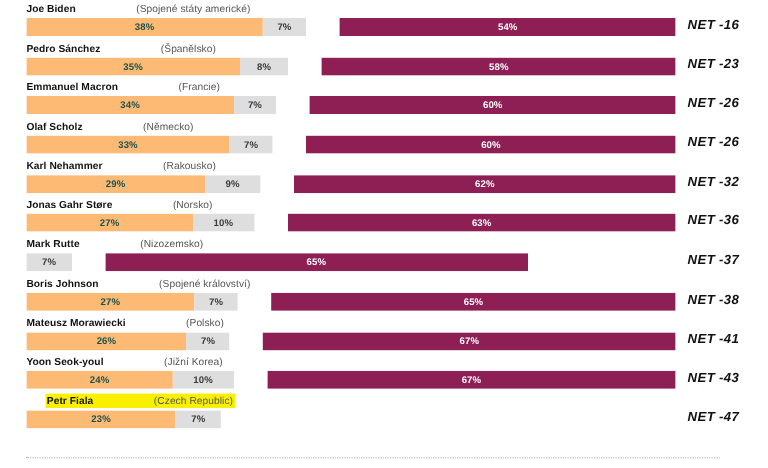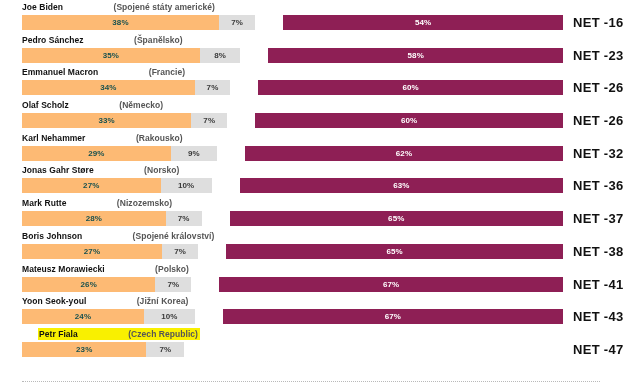--- a/index.html
+++ b/index.html
@@ -42,21 +42,21 @@
     color: #1a1a1a;
     white-space: nowrap;
     height: 11px;
     display: block;
   }
   .row-label .leader {
     font-weight: bold;
     color: #111111;
   }
   .row-label .country {
-    font-weight: bold;
+    font-weight: normal;
     color: #555555;
     padding-left: 48px;
   }
   .row-label.highlighted .hl {
     background: #f9f000;
     padding: 1px 2px 1px 1px;
     margin-left: 16px;
   }
 
   .bar {
@@ -90,25 +90,26 @@
   .seg-disapprove {
     background: #8e1f55;
     color: #ffffff;
     margin-left: 28px;
   }
 
   .net {
     position: absolute;
     left: 573px;
     top: 13px;
-    font-size: 13px;
+    font-size: 11px;
     font-weight: bold;
     color: #111111;
     letter-spacing: 0.3px;
     white-space: nowrap;
+    font-style: italic;
   }
 
   .footer-rule {
     position: absolute;
     left: 22px;
     top: 381px;
     width: 578px;
     height: 0;
     border-top: 1px dotted #b9b9b9;
   }
@@ -168,21 +169,20 @@
         <div class="bar">
           <div class="seg seg-approve" style="width: 27%;">27%</div>
           <div class="seg seg-neutral" style="width: 10%;">10%</div>
           <div class="seg seg-disapprove" style="width: 63%;">63%</div>
         </div>
         <div class="net">NET -36</div>
       </div>
       <div class="row">
         <div class="row-label"><span><span class="leader">Mark Rutte</span> <span class="country">(Nizozemsko)</span></span></div>
         <div class="bar">
-          <div class="seg seg-approve" style="width: 28%;">28%</div>
           <div class="seg seg-neutral" style="width: 7%;">7%</div>
           <div class="seg seg-disapprove" style="width: 65%;">65%</div>
         </div>
         <div class="net">NET -37</div>
       </div>
       <div class="row">
         <div class="row-label"><span><span class="leader">Boris Johnson</span> <span class="country">(Spojené království)</span></span></div>
         <div class="bar">
           <div class="seg seg-approve" style="width: 27.2727%;">27%</div>
           <div class="seg seg-neutral" style="width: 7.07071%;">7%</div>

